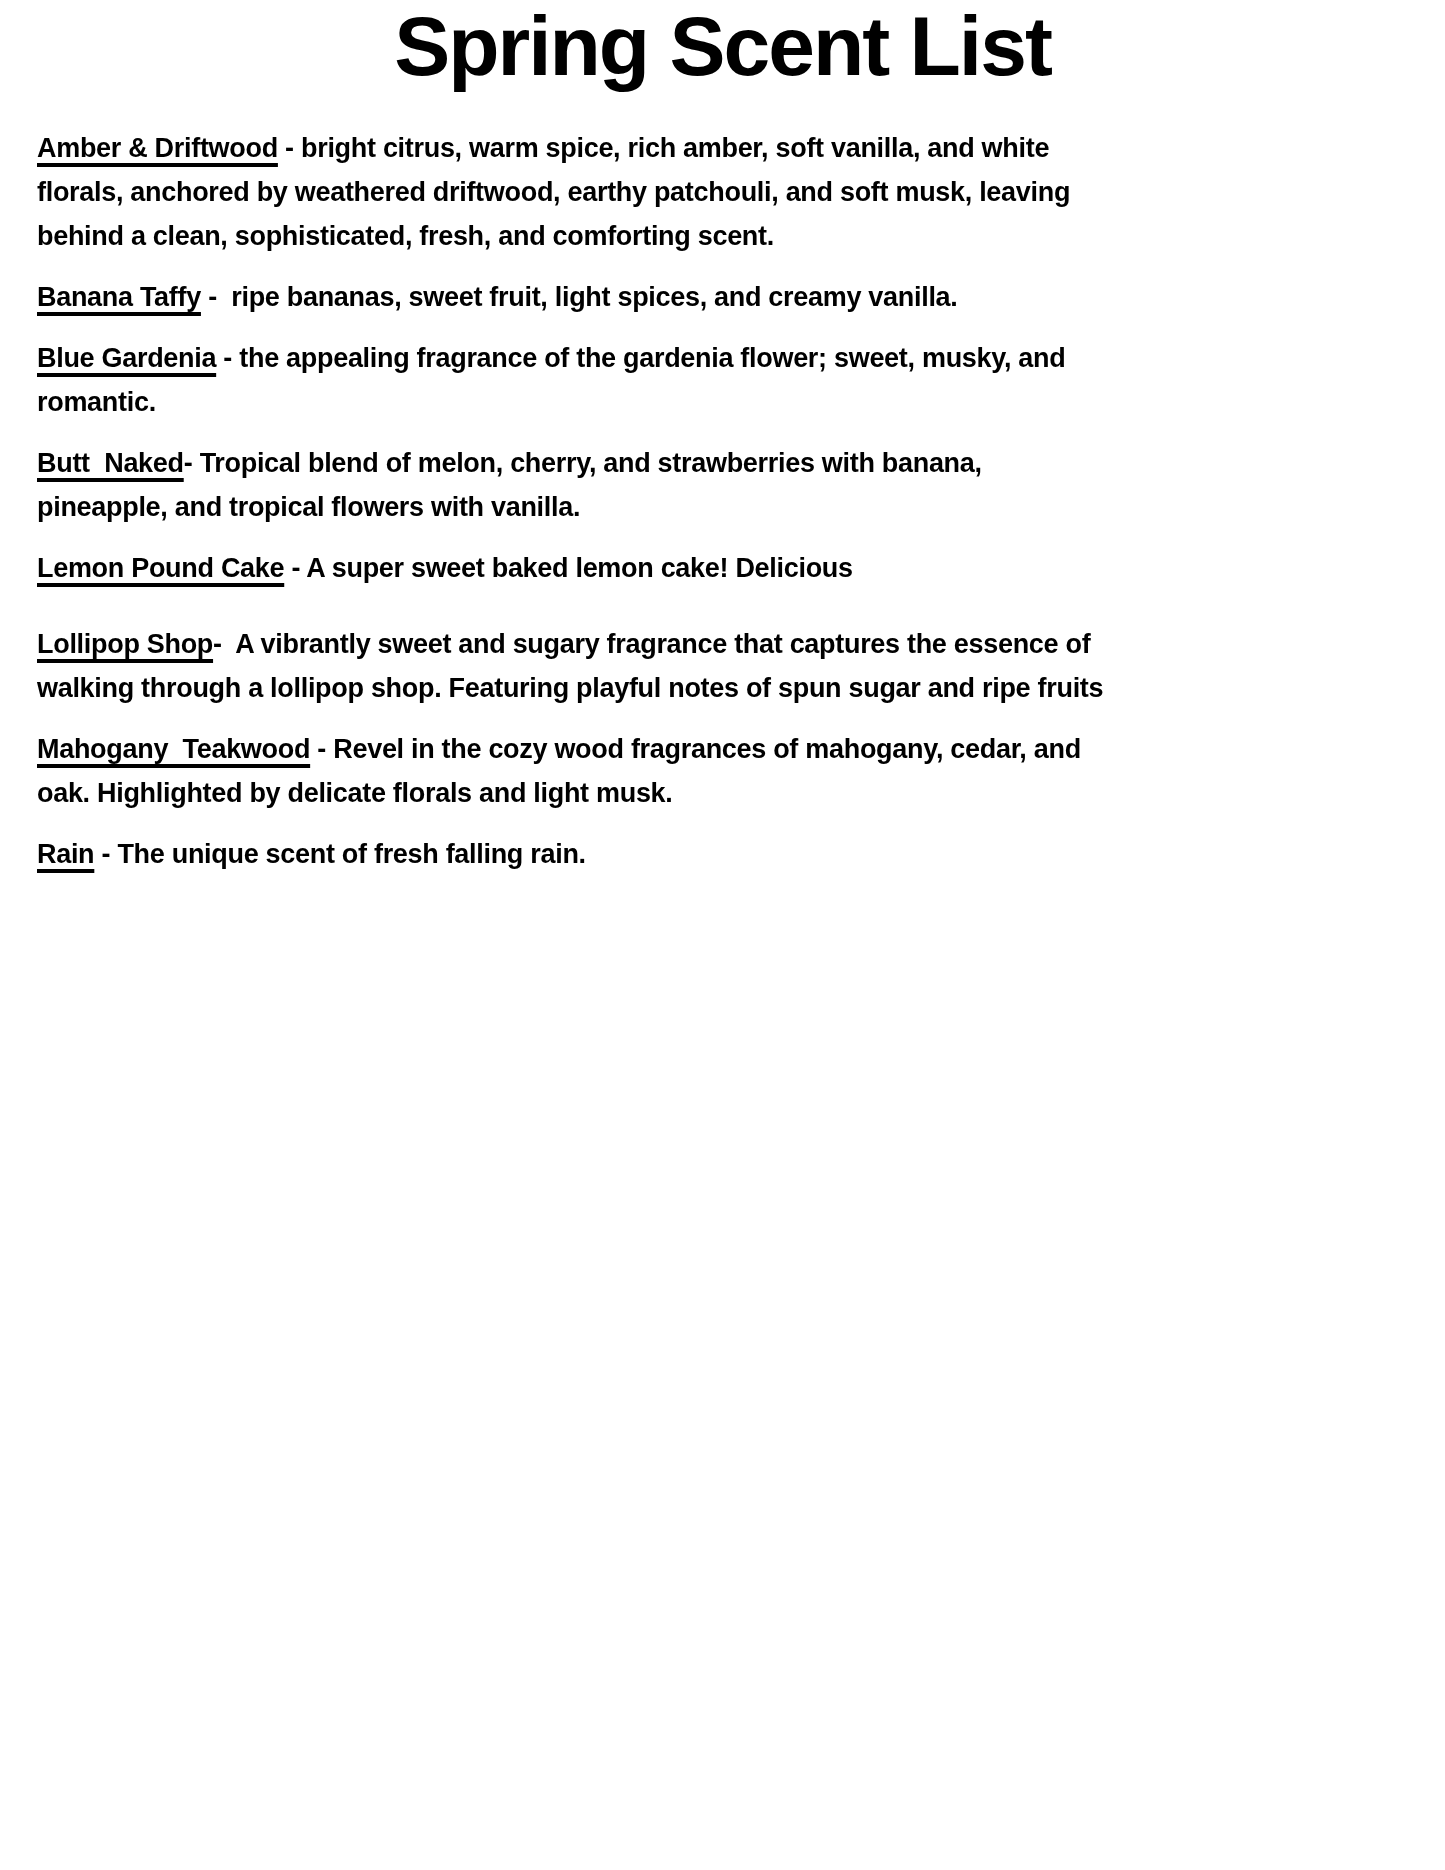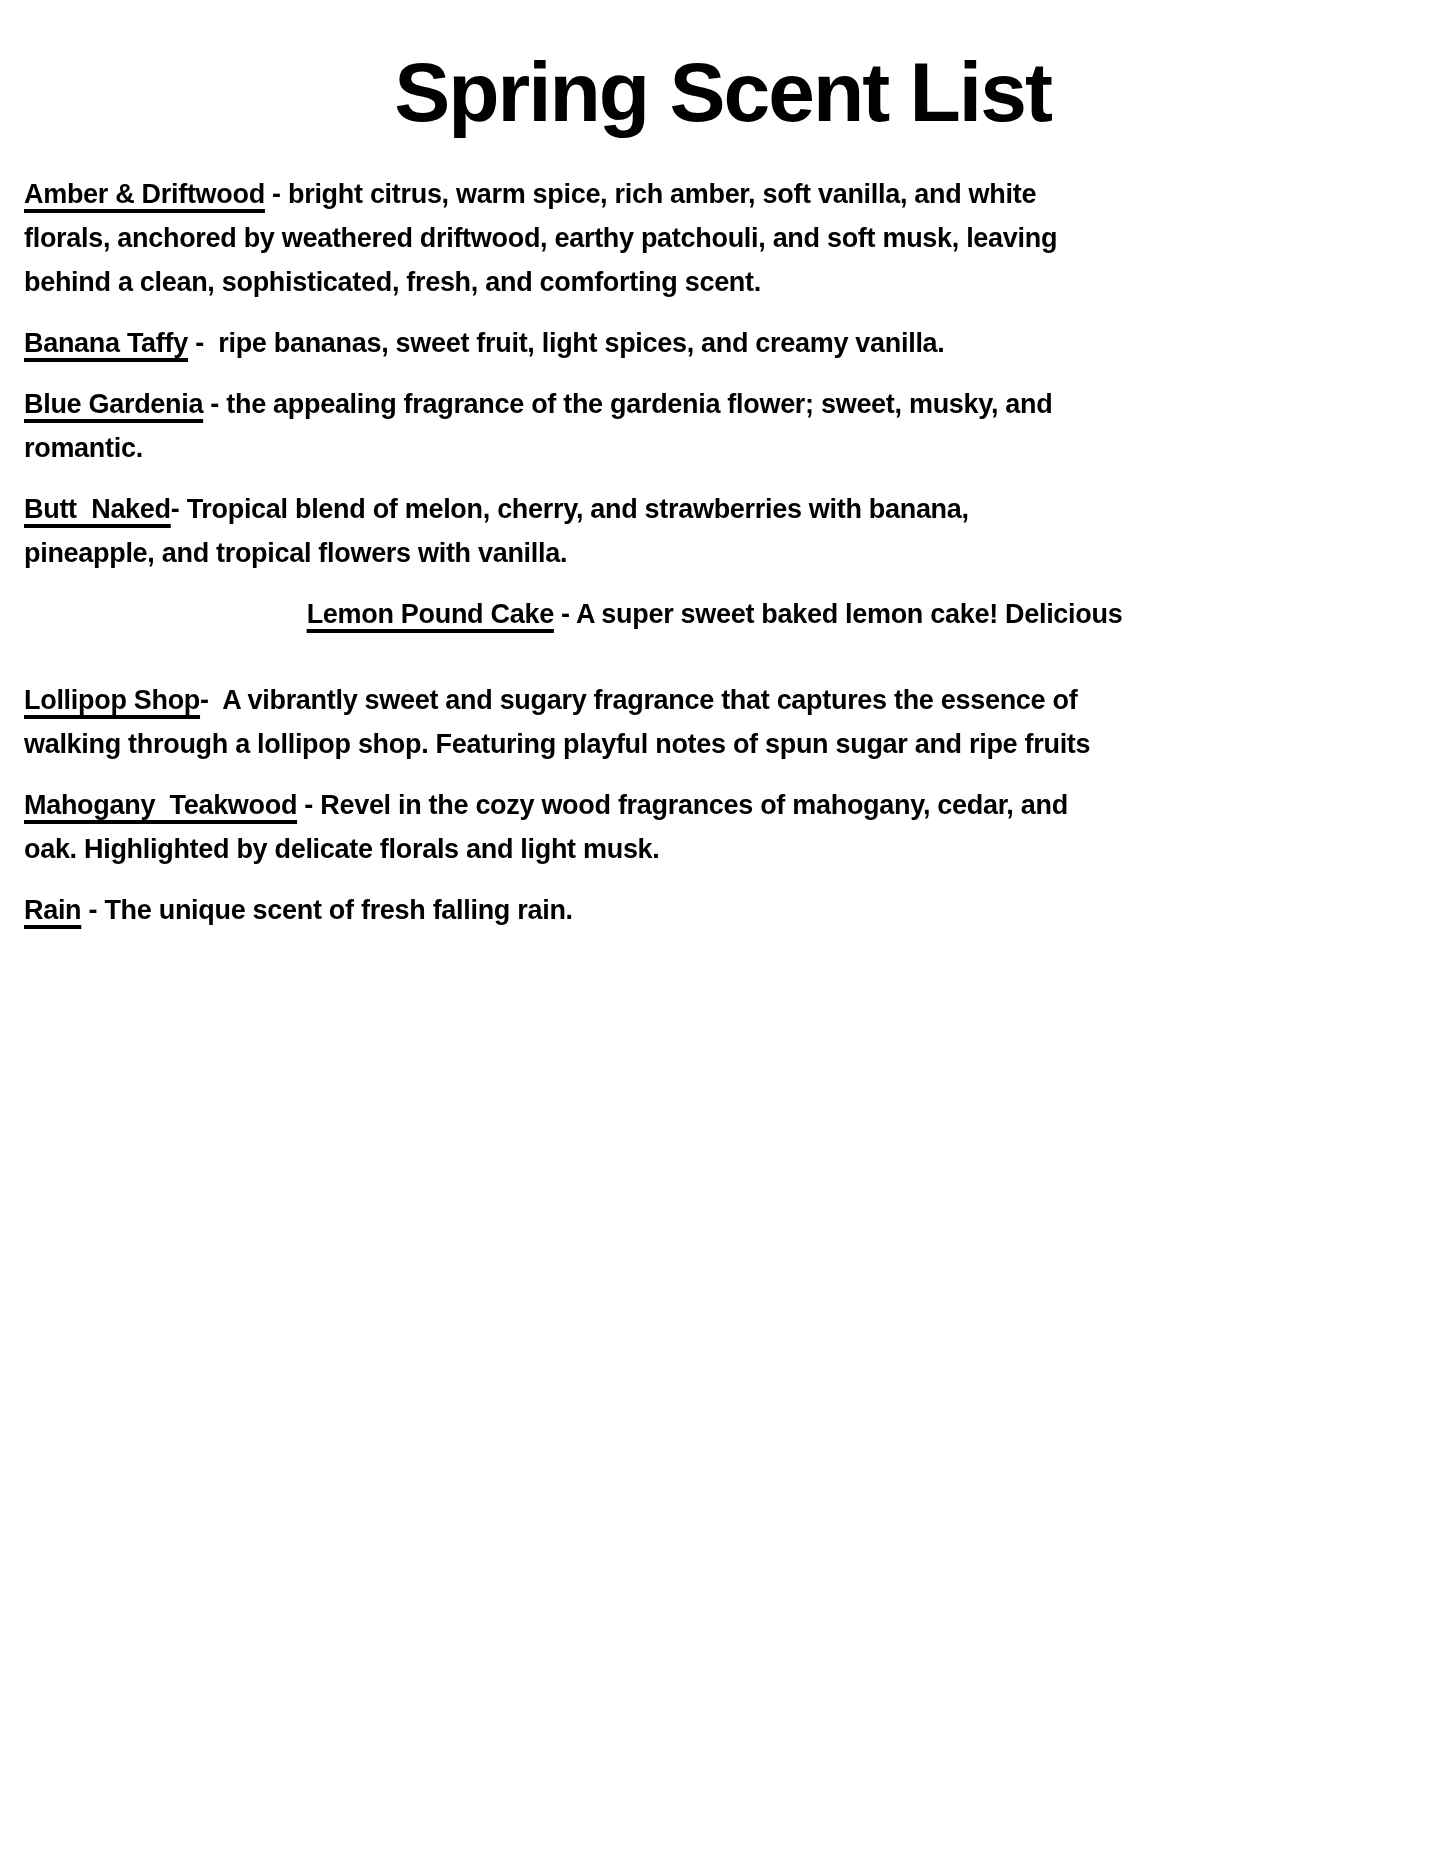--- a/index.html
+++ b/index.html
@@ -7,41 +7,40 @@
     position: relative;
     width: 1445px;
     height: 1870px;
     background: #ffffff;
     color: #000000;
     overflow: hidden;
     font-family: "Liberation Sans", sans-serif;
   }
   .title {
     margin: 0;
-    padding-top: 46px;
     text-align: center;
     font-weight: bold;
     font-size: 84px;
     line-height: 1.1;
     letter-spacing: -2px;
     color: #000000;
   }
   .content {
-    padding: 34px 40px 0 24px;
+    padding: 34px 40px 0 37px;
   }
   .scent {
     margin: 0 0 17px 0;
     font-weight: bold;
     font-size: 27px;
     line-height: 44px;
     letter-spacing: -0.3px;
     white-space: pre-wrap;
     color: #000000;
   }
-  .scent.gap-lg { margin-bottom: 42px; text-align: center; }
+  .scent.gap-lg { margin-bottom: 32px; }
   .scent-name {
     text-decoration: underline;
     text-decoration-thickness: 3.5px;
     text-underline-offset: 6px;
   }
 </style>
 </head>
 <body>
 
 <div class="page">

